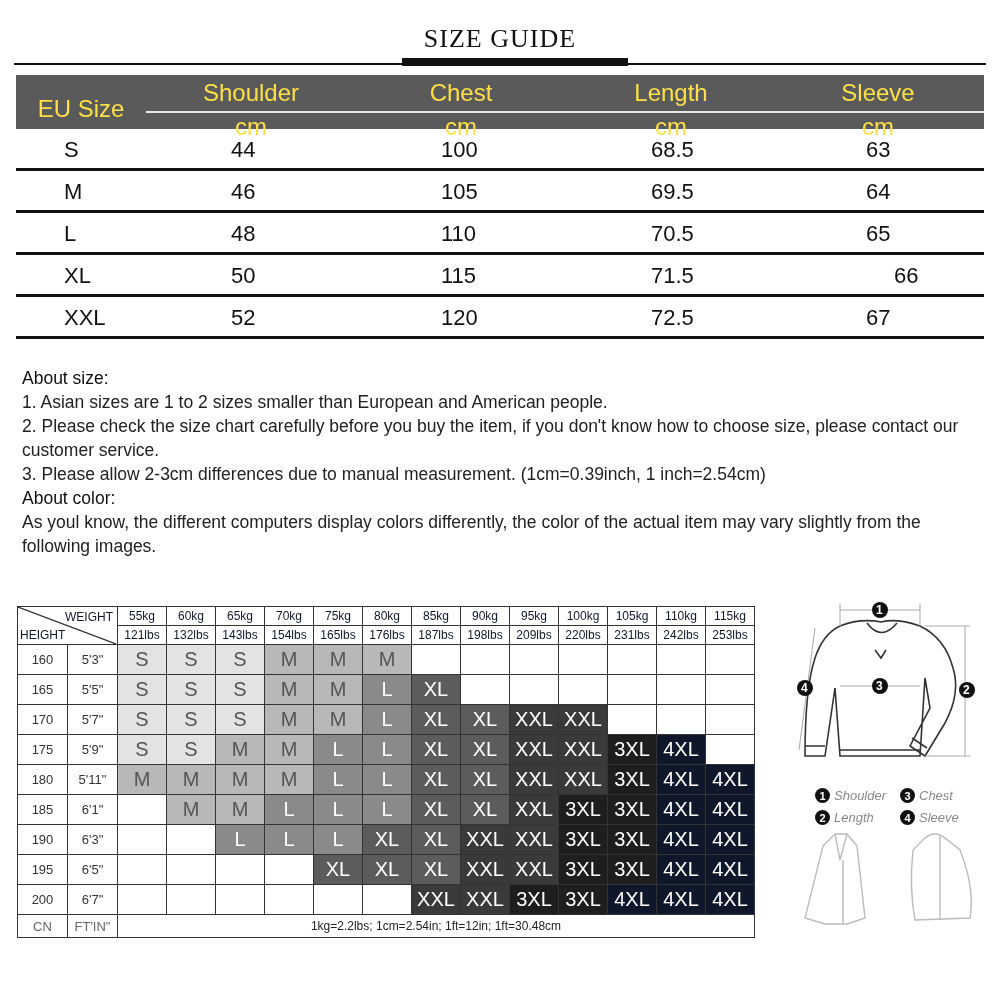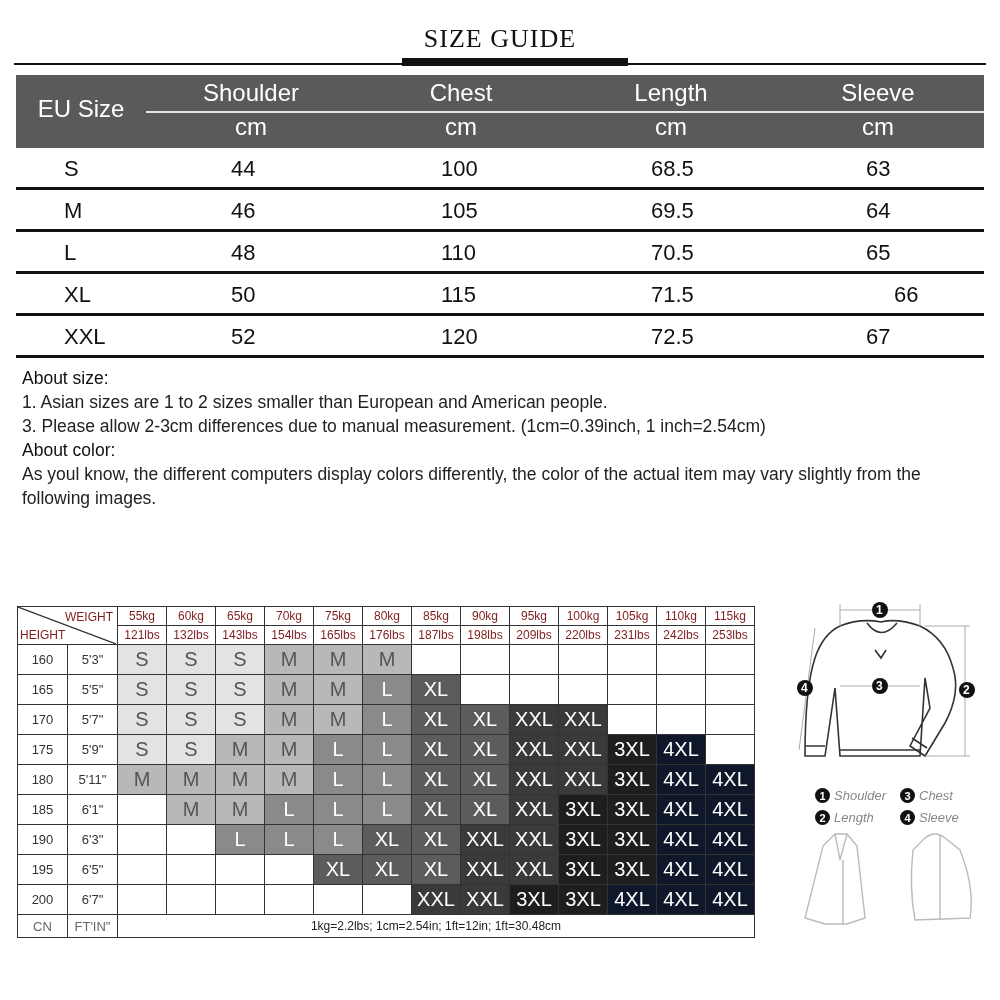--- a/index.html
+++ b/index.html
@@ -5,38 +5,38 @@
   html, body { margin: 0; padding: 0; background: #ffffff; }
   body { width: 1000px; height: 1000px; position: relative; overflow: hidden; font-family: "Liberation Sans", "DejaVu Sans", sans-serif; color: #111; }
 
   
   .title { position: absolute; top: 24px; left: 0; width: 1000px; text-align: center; font-family: "Liberation Serif", "DejaVu Serif", serif; font-size: 26px; letter-spacing: 1px; color: #111; }
   .title-rule { position: absolute; top: 63px; left: 14px; width: 972px; height: 2px; background: #111; }
   .title-rule-thick { position: absolute; top: 58px; left: 402px; width: 226px; height: 8px; background: #111; }
 
   
   .size-table { position: absolute; top: 75px; left: 16px; width: 968px; }
-  .st-head { position: relative; height: 73px; background: #5a5a5a; color: #ffffff; }
+  .st-head { position: relative; height: 54px; background: #5a5a5a; color: #fde047; }
   .st-head .eu { position: absolute; left: 0; top: 0; width: 130px; height: 68px; display: flex; align-items: center; justify-content: center; font-size: 24px; }
   .st-head .hrule { position: absolute; left: 130px; right: 0; top: 36px; height: 2px; background: #e8e8e8; }
   .st-head .col { position: absolute; top: 0; width: 200px; text-align: center; }
   .st-head .col .name { position: absolute; top: 4px; left: 0; right: 0; font-size: 24px; }
   .st-head .col .unit { position: absolute; top: 38px; left: 0; right: 0; font-size: 24px; }
   .st-row { position: relative; height: 39px; border-bottom: 3px solid #111; }
   .st-row span { position: absolute; top: 8px; font-size: 22px; color: #111; }
   .st-row .sz { left: 48px; }
 
   
   .notes { position: absolute; top: 366px; left: 22px; width: 965px; font-size: 17.5px; line-height: 24px; color: #222; }
   .notes .hd { font-weight: normal; color: #111; }
 
   
   .wh { position: absolute; top: 606px; left: 17px; border-collapse: collapse; font-family: "Liberation Sans", sans-serif; }
   .wh td { border: 1.5px solid #333; padding: 0; text-align: center; vertical-align: middle; }
-  .wh .hdr td { height: 18px; font-size: 12px; color: #7f1d1d; }
+  .wh .hdr td { height: 18px; font-size: 12px; color: #0f172a; }
   .wh .body td { height: 29px; font-size: 20px; }
   .wh .body td.hcm, .wh .body td.hft { font-size: 13px; color: #333; }
   .wh td.c { width: 48px; }
   .wh .diag { width: 98px; position: relative; font-size: 12px; }
   .diag-wrap { position: relative; height: 37px; }
   .diag-wrap .w { position: absolute; right: 4px; top: 3px; }
   .diag-wrap .h { position: absolute; left: 2px; bottom: 2px; }
   .diag-wrap svg { position: absolute; left: 0; top: 0; }
   .wh .foot td { height: 22px; font-size: 13px; color: #666; }
   .wh .foot td.note { color: #222; font-size: 12px; }
@@ -119,20 +119,21 @@
         <span style="left: 425px;">120</span>
         <span style="left: 635px;">72.5</span>
         <span style="left: 850px;">67</span>
       </div>
     </div>
 </div>
 
 <div class="notes">
   <div class="hd">About size:</div>
   <div>1. Asian sizes are 1 to 2 sizes smaller than European and American people.</div>
+  <div>2. Please check the size chart carefully before you buy the item, if you don't know how to choose size, please contact our customer service.</div>
   <div>3. Please allow 2-3cm differences due to manual measurement. (1cm=0.39inch, 1 inch=2.54cm)</div>
   <div class="hd">About color:</div>
   <div>As youl know, the different computers display colors differently,  the color of the actual item may vary slightly from the following images.</div>
 </div>
 
 <table class="wh">
   <tbody id="wh-body">
       <tr class="hdr">
         <td colspan="2" rowspan="2" class="diag">
           <div class="diag-wrap">

